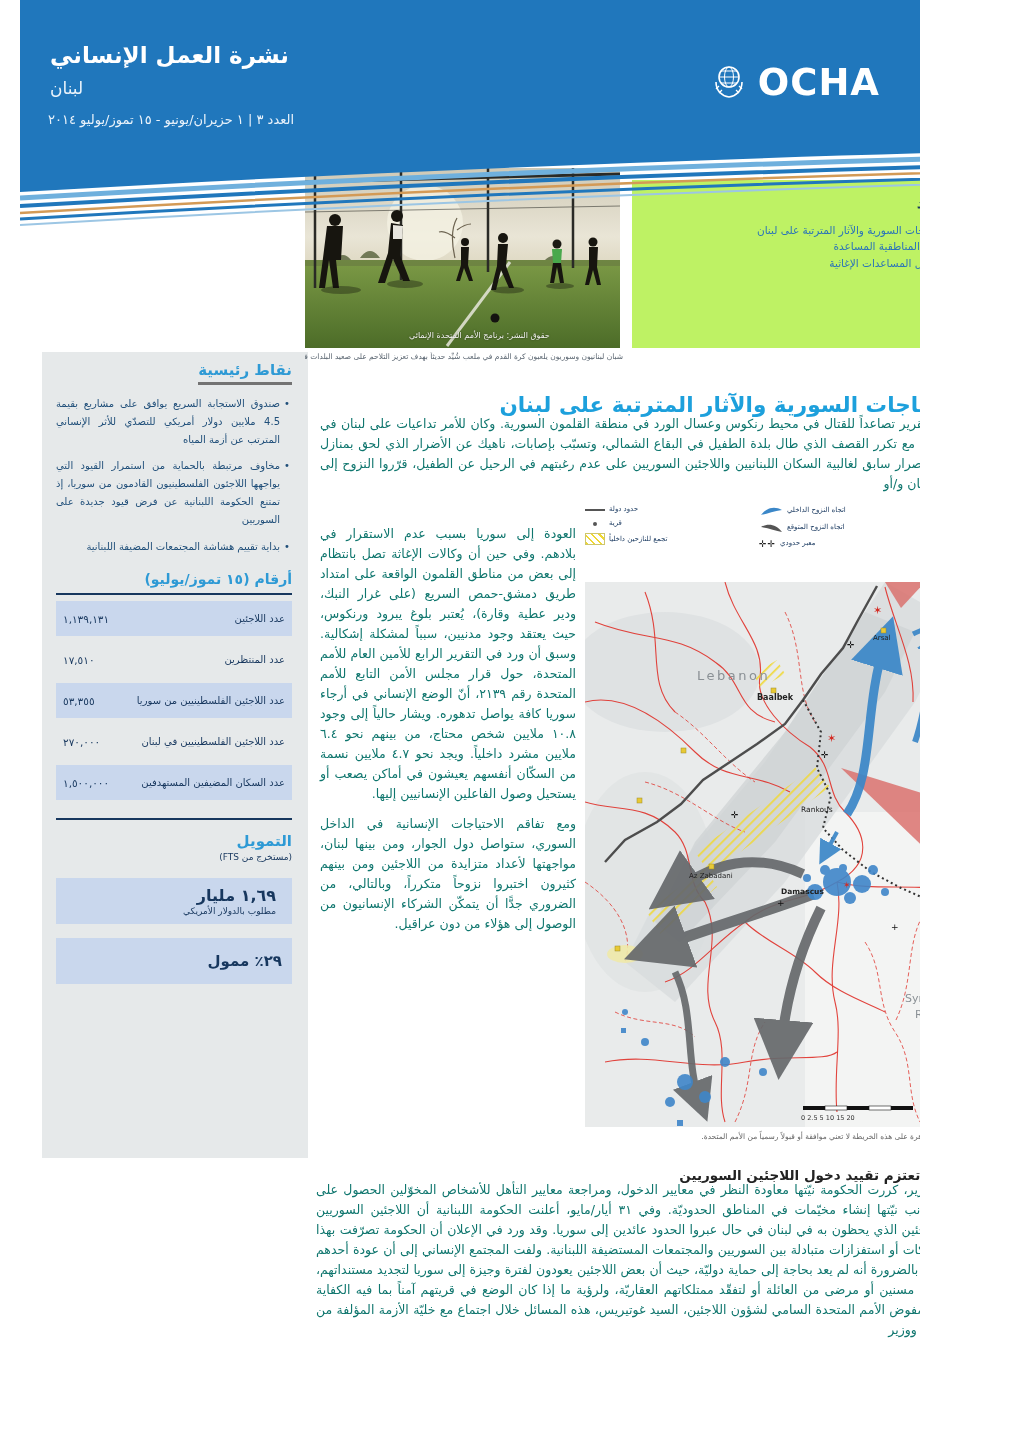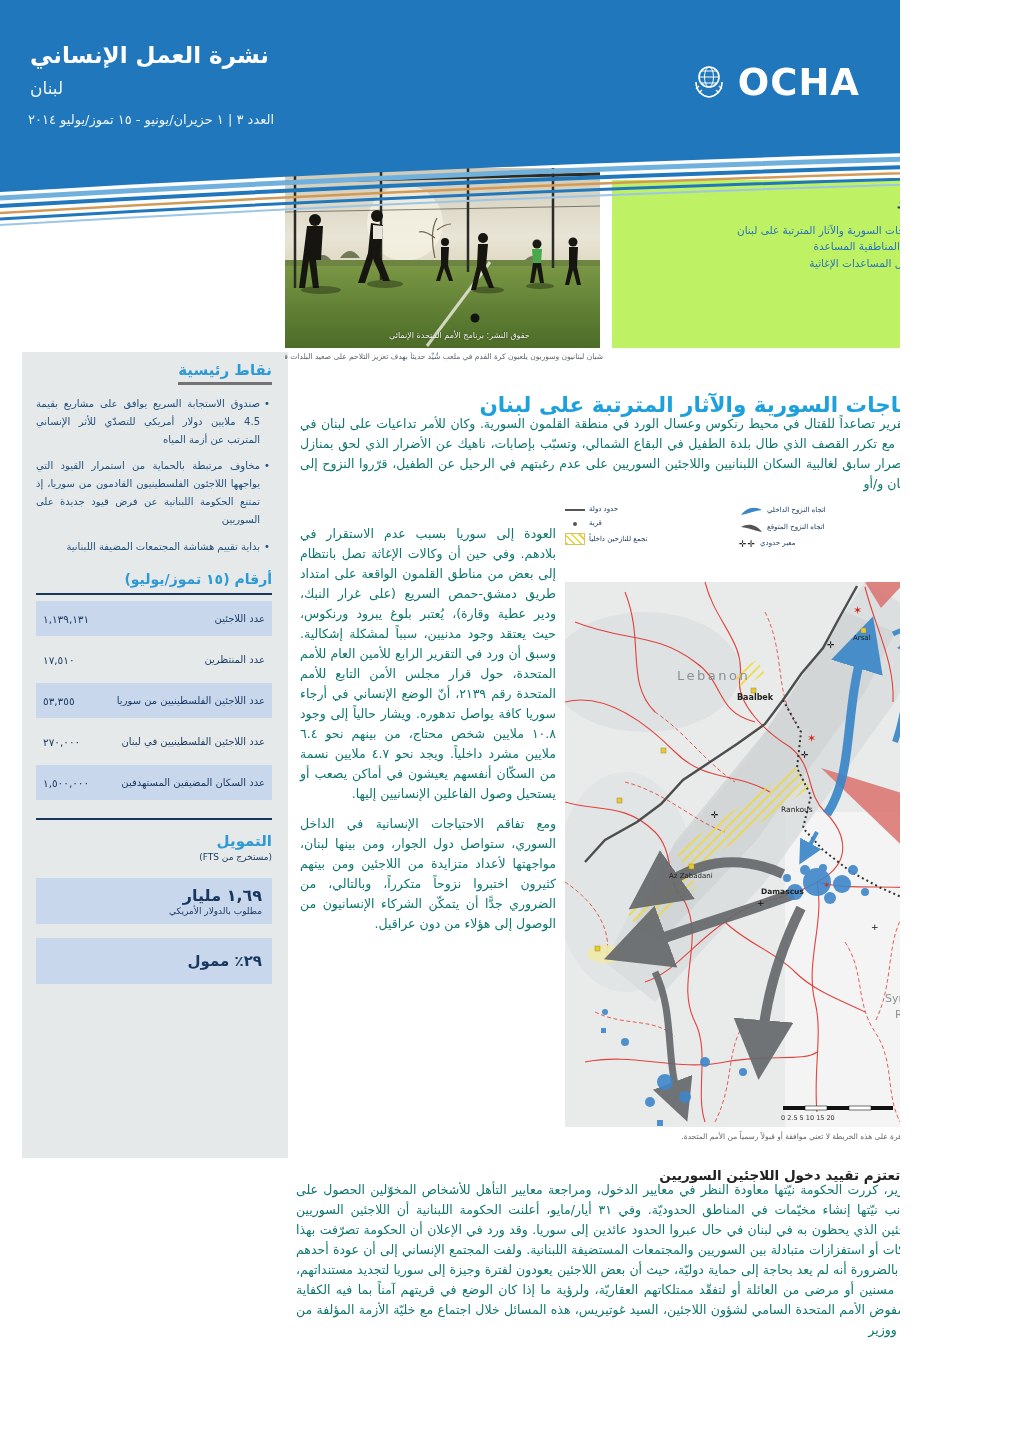--- a/index.html
+++ b/index.html
@@ -1,17 +1,17 @@
 <!DOCTYPE html>
 <html lang="ar"><head>
 <meta charset="utf-8">
 <style>
   html,body{margin:0;padding:0;background:#fff;}
   #page{position:relative;width:900px;height:1449px;background:#ffffff;overflow:hidden;
-        font-family:"DejaVu Sans","Liberation Sans",sans-serif;}
+        font-family:"DejaVu Sans","Liberation Sans",sans-serif;margin-left:20px;}
   .abs{position:absolute;}
 
   
   .hdr-svg{left:0;top:0;width:1024px;height:235px;z-index:3;pointer-events:none;}
   .hdr-title{left:30px;top:42px;color:#fff;font-size:23px;font-weight:bold;direction:rtl;z-index:4;}
   .hdr-sub{left:30px;top:78px;color:#eaf3fb;font-size:17px;direction:rtl;z-index:4;}
   .hdr-issue{left:28px;top:112px;color:#eaf3fb;font-size:13px;direction:rtl;z-index:4;}
   .ocha{right:40px;top:60px;display:flex;align-items:center;gap:9px;z-index:4;}
   .ocha-txt{color:#fff;font-size:37px;font-weight:bold;letter-spacing:1px;}
 
@@ -39,21 +39,21 @@
   .kp-ul li::before{content:"•";position:absolute;right:0;top:0;color:#1f4e79;}
   .fig-h{color:#2e9ad5;font-size:14px;font-weight:bold;text-align:right;margin:16px 0 6px 0;}
   .rule{height:2px;background:#17375e;margin:0 0 6px 0;}
   .fig-row{min-height:29px;display:flex;align-items:center;justify-content:space-between;
            padding:3px 7px;margin-bottom:6px;direction:rtl;}
   .fig-row.shaded{background:#c9d7ed;}
   .fig-label{color:#17375e;font-size:10px;text-align:right;max-width:150px;line-height:1.3;}
   .fig-value{color:#17375e;font-size:10.5px;direction:ltr;}
   .fund-h{color:#2e9ad5;font-size:15px;font-weight:bold;text-align:right;margin:12px 0 2px 0;}
   .fund-src{color:#17375e;font-size:9px;text-align:right;margin-bottom:16px;}
-  .fund-box{background:#c9d7ed;padding:8px 10px;margin-bottom:14px;direction:rtl;text-align:right;}
+  .fund-box{background:#c9d7ed;padding:8px 16px;margin-bottom:14px;direction:rtl;text-align:right;}
   .fund-amount{color:#17375e;font-size:16px;font-weight:bold;line-height:1.25;}
   .fund-cap{color:#17375e;font-size:9px;}
   .fund-funded{color:#17375e;font-size:15px;font-weight:bold;padding:14px 10px;}
 
   
   .art-title{left:300px;top:378px;width:712px;color:#1da0dc;font-size:21.5px;font-weight:bold;
              direction:rtl;text-align:right;z-index:2;}
   .para{direction:rtl;text-align:justify;color:#0f766e;font-size:12.5px;line-height:1.6;}
   .p1{left:300px;top:414px;width:712px;}
   .pcol{left:300px;top:524px;width:256px;}

